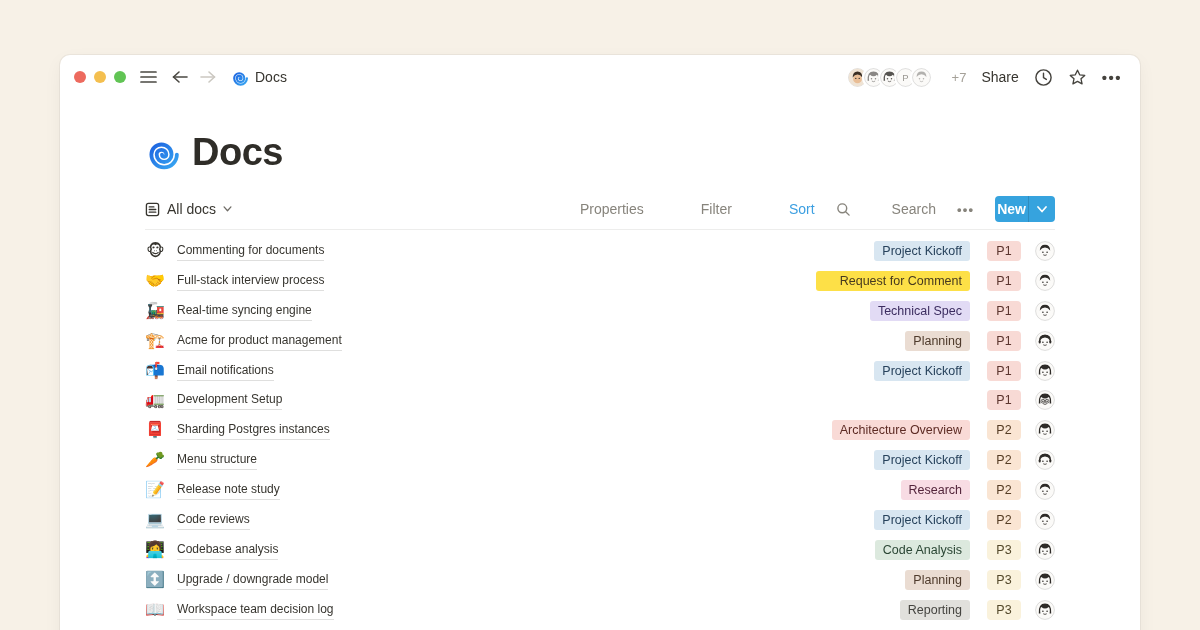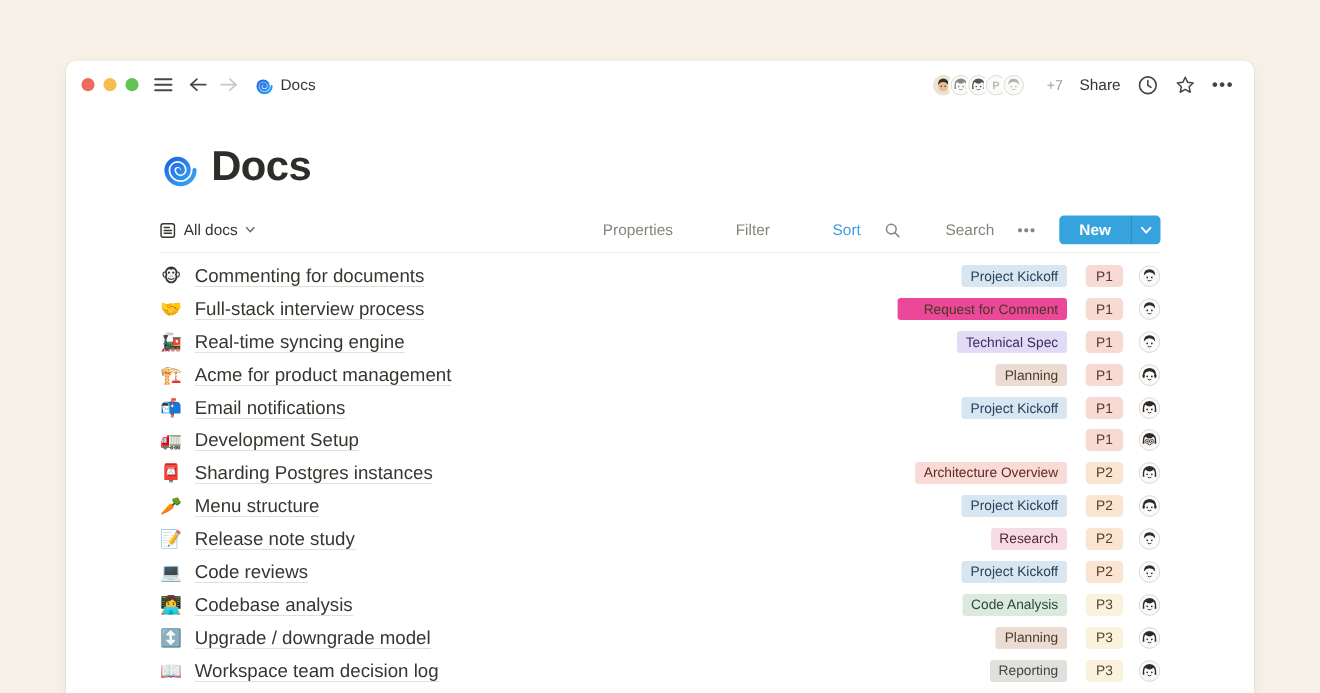--- a/index.html
+++ b/index.html
@@ -37,29 +37,29 @@
   .page-title { font-size:38px; font-weight:700; letter-spacing:-0.5px; color:#2F2D28; }
   .controls { margin-top:21px; display:flex; align-items:center; height:28px; }
   .view-switcher { display:flex; align-items:center; gap:7px; cursor:pointer; }
   .view-label { font-size:14px; font-weight:400; }
   .controls-right { margin-left:auto; display:flex; align-items:center; gap:21px; }
   .ctrl { font-size:14px; color:#87847C; cursor:pointer;margin-left:36px; }
   .ctrl.sort { color:#3C9FE1; }
   .searchbox { display:flex; align-items:center; gap:5px; cursor:pointer; }
   .ctrl-dots { font-size:13px; letter-spacing:1.2px; color:#87847C; font-weight:700; cursor:pointer; }
   .new-btn { display:flex; align-items:stretch; height:26px; border-radius:4px; overflow:hidden; cursor:pointer; }
-  .new-main { display:flex; align-items:center; padding:0 18px; color:#fff; font-size:14px; font-weight:600; }
+  .new-main { display:flex; align-items:center; padding:0 2px; color:#fff; font-size:14px; font-weight:600; }
   .new-chev { display:flex; align-items:center; padding:0 8px; border-left:1px solid rgba(0,0,0,0.14); }
   .toolbar-divider { margin-top:6px; border-bottom:1px solid rgba(55,53,47,0.09); }
   
   .doc-list { margin-top:6px; }
   .row { height:29.9px; display:flex; align-items:center; cursor:pointer; }
   .row-emoji { width:21px; margin-right:11px; font-size:16px; line-height:1; text-align:center;
                font-family:"DejaVu Sans",sans-serif; flex:none; }
-  .row-title { font-size:17px; font-weight:500; color:#37352F; line-height:19px;
+  .row-title { font-size:12px; font-weight:500; color:#37352F; line-height:19px;
                border-bottom:1px solid rgba(55,53,47,0.16); white-space:nowrap; }
   .row-right { margin-left:auto; display:flex; align-items:center; }
   .tag { height:20px; line-height:20px; padding:0 8px; border-radius:3px; font-size:12.5px; white-space:nowrap; }
   .pbadge { width:34px; height:20px; line-height:20px; text-align:center; border-radius:4px;
             font-size:12.5px; margin-left:17px; flex:none; }
   .row-avatar { width:20px; height:20px; margin-left:14px; flex:none; border-radius:50%; }
   .row-avatar svg, .avstack svg { display:block; width:100%; height:100%; }
 </style>
 </head>
 <body style="background: rgb(247, 241, 231);">
@@ -260,21 +260,21 @@
                 <circle cx="12.1" cy="11.2" r="0.8" fill="#2E2B28"></circle>
                 <path d="M8.6 14 Q10 15 11.4 14" stroke="#2E2B28" stroke-width="0.8" fill="none" stroke-linecap="round"></path>
               </svg>
             </span>
     </span>
   </div>
         <div class="row">
     <span class="row-emoji">🤝</span>
     <span class="row-title">Full-stack interview process</span>
     <span class="row-right">
-      <span class="tag" style="background: #ec4899; color: rgb(70, 57, 31); padding-left: 24px;">Request for Comment</span>
+      <span class="tag" style="background: #fde047; color: rgb(70, 57, 31); padding-left: 24px;">Request for Comment</span>
       <span class="pbadge" style="background: rgb(248, 218, 213); color: rgb(92, 53, 47);">P1</span>
       <span class="row-avatar">
               <svg viewBox="0 0 20 20">
                 <circle cx="10" cy="10" r="9.4" fill="#FBFAF8" stroke="rgba(0,0,0,0.16)" stroke-width="0.8"></circle>
                 <path d="M4.8 9.5 Q5 3.8 10 3.8 Q15 3.8 15.2 9.5 Q13 6.6 10 6.6 Q7 6.6 4.8 9.5 Z" fill="#2E2B28"></path>
                 <circle cx="7.9" cy="11.2" r="0.8" fill="#2E2B28"></circle>
                 <circle cx="12.1" cy="11.2" r="0.8" fill="#2E2B28"></circle>
                 <path d="M8.6 14 Q10 15 11.4 14" stroke="#2E2B28" stroke-width="0.8" fill="none" stroke-linecap="round"></path>
               </svg>
             </span>

